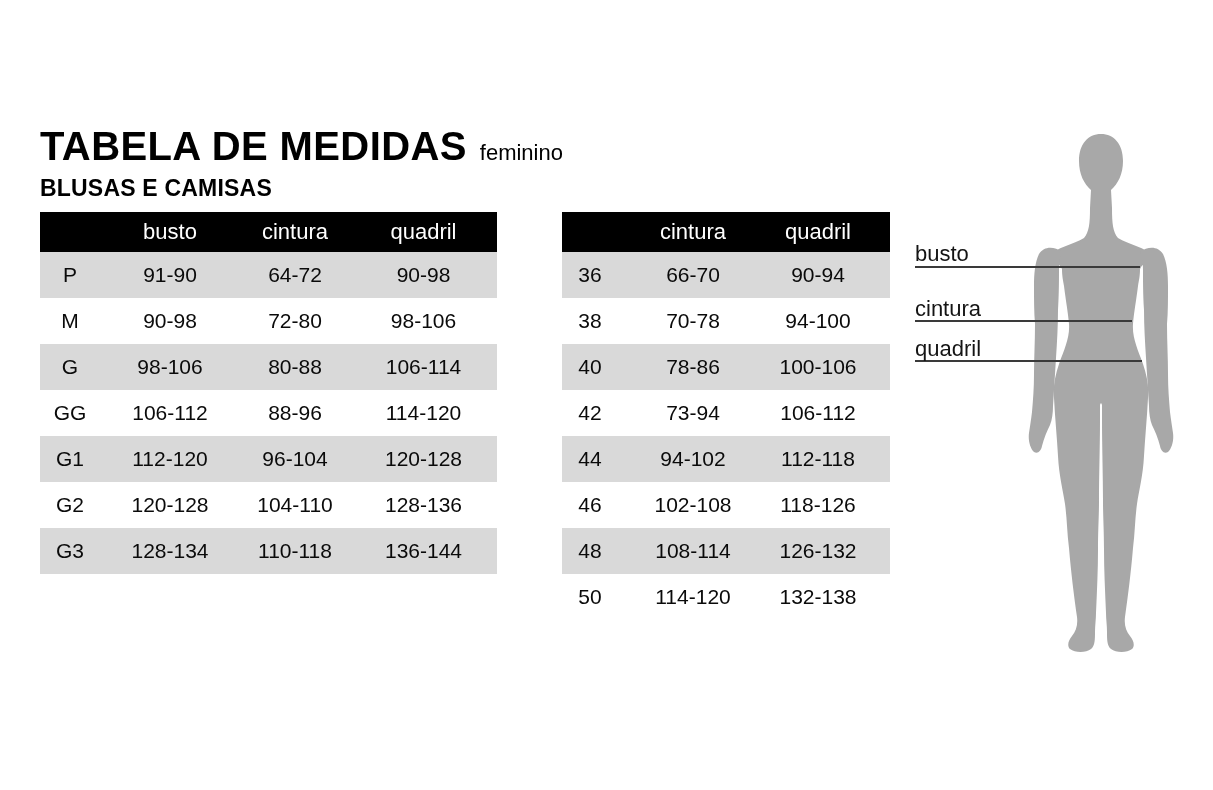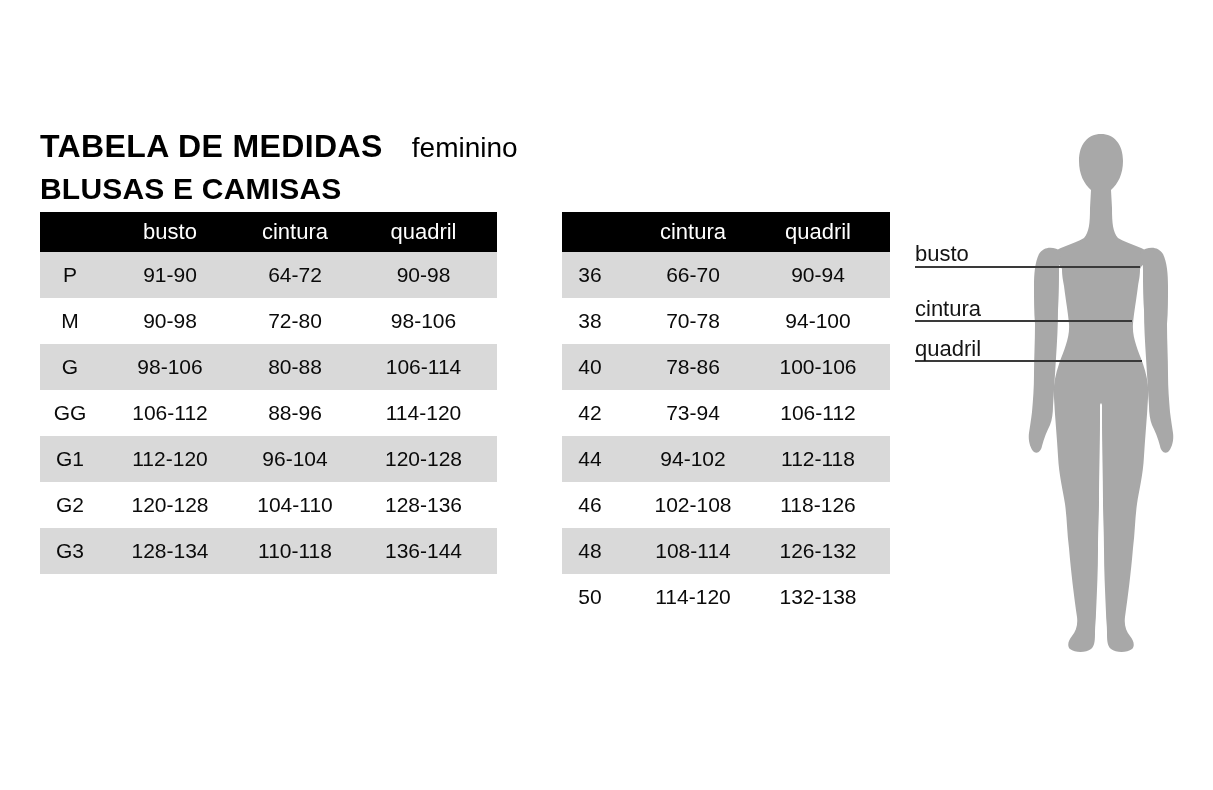--- a/index.html
+++ b/index.html
@@ -2,24 +2,24 @@
 <html><head>
 <meta charset="utf-8">
 <style>
   html,body{margin:0;padding:0;background:#ffffff;}
   .canvas{
     position:relative;width:1213px;height:790px;background:#ffffff;
     font-family:"Liberation Sans",sans-serif;color:#000;overflow:hidden;
   }
   
   .title-row{position:absolute;left:40px;top:129px;display:flex;align-items:baseline;gap:13px;}
-  .title-main{font-size:32px;font-weight:700;letter-spacing:.4px;line-height:35px;}
-  .title-qualifier{font-size:28px;font-weight:400;margin-left:16px;}
-  
-  .section-label{position:absolute;top:177px;font-size:30px;font-weight:700;letter-spacing:.2px;line-height:23px;}
+  .title-main{font-size:40px;font-weight:700;letter-spacing:.4px;line-height:35px;}
+  .title-qualifier{font-size:22px;font-weight:400;}
+  
+  .section-label{position:absolute;top:177px;font-size:23px;font-weight:700;letter-spacing:.2px;line-height:23px;}
   .section-blusas{left:40px;}
   .section-calcas{left:562px;margin-top:48px;}
   
   .table{position:absolute;top:212px;}
   .table-blusas{left:40px;width:457px;}
   .table-calcas{left:562px;width:328px;}
   .t-head{display:grid;height:40px;background:#000000;color:#ffffff;align-items:center;}
   .t-row{display:grid;height:46px;align-items:center;}
   .t-row.striped{background:#d9d9d9;}
   .table-blusas .t-head,.table-blusas .t-row{grid-template-columns:60px 140px 110px 147px;}

